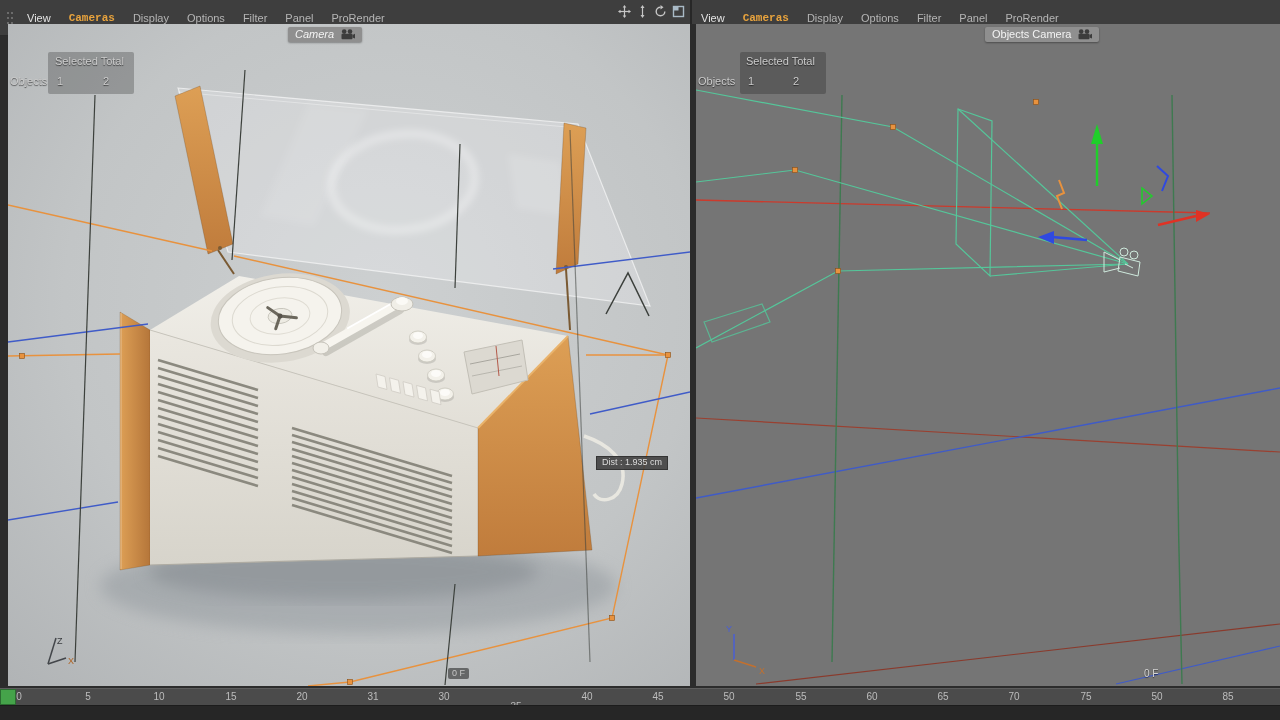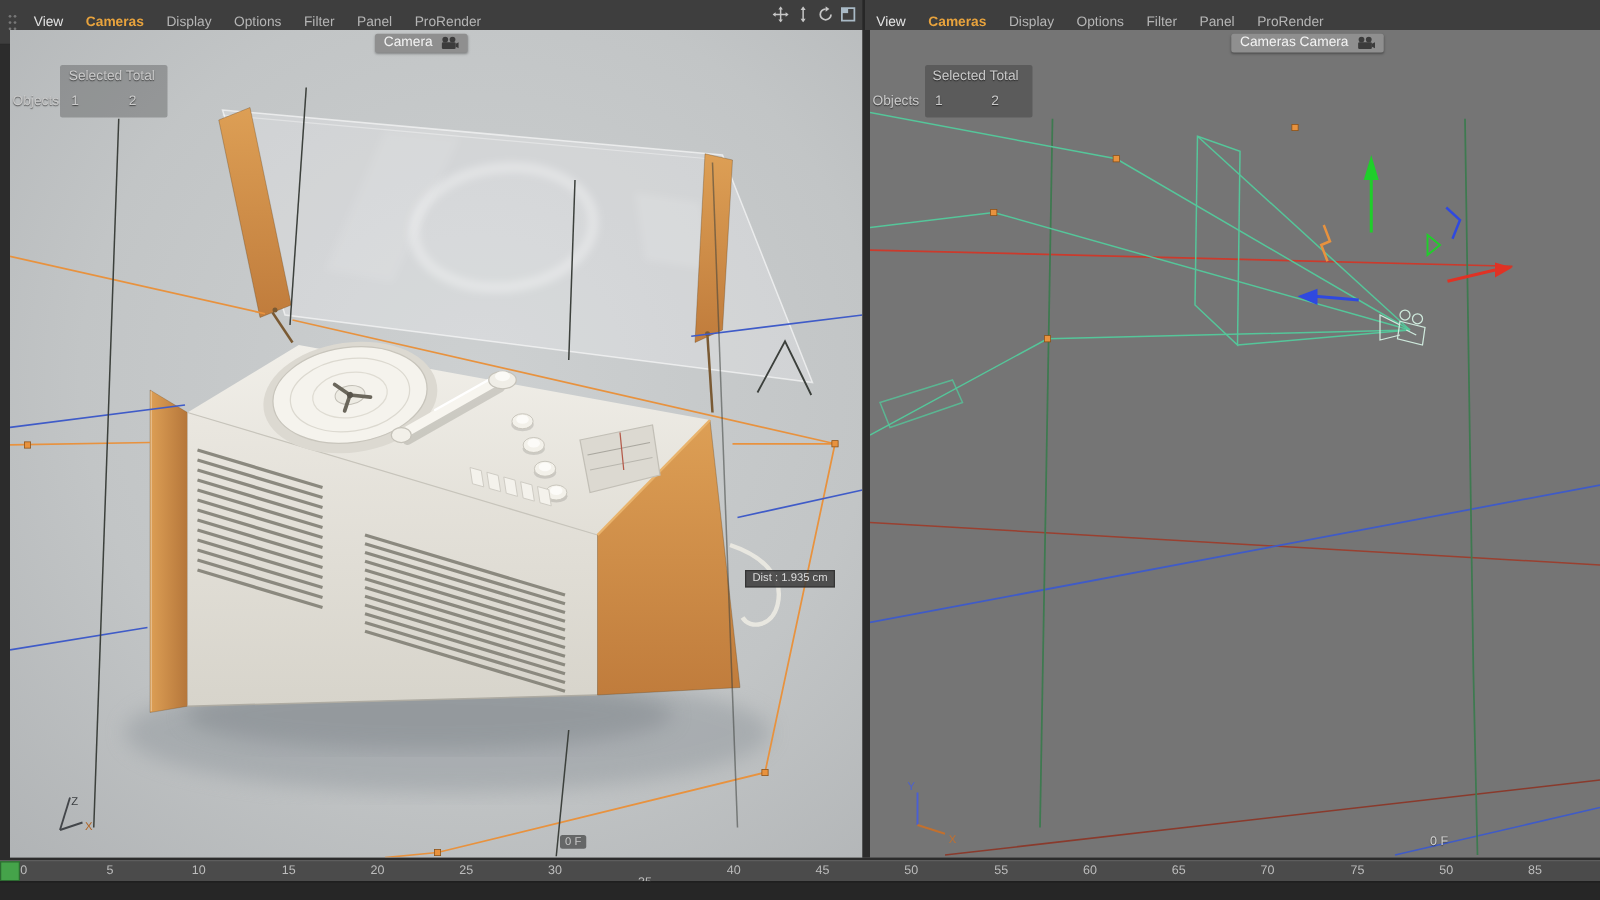--- a/index.html
+++ b/index.html
@@ -6,21 +6,21 @@
   body{width:1280px;height:720px;background:#2c2c2c;position:relative;overflow:hidden;
        font-family:"Liberation Sans",sans-serif;-webkit-font-smoothing:antialiased;}
   
   .menubar{position:absolute;top:0;height:36px;background:#3e3e3e;display:flex;align-items:center;
            font-size:11px;color:#b5b5b5;border-bottom:1px solid #2a2a2a;box-sizing:border-box;}
   .menubar-left{left:0;width:690px;}
   .menubar-right{left:690px;width:590px;border-left:2px solid #272727;}
   .grip{width:16px;height:16px;margin-left:2px;display:flex;align-items:center;justify-content:center;}
   .menu-item{padding:0 9px;cursor:default;white-space:nowrap;}
   .menu-item.mi-first{color:#e4e4e4;}
-  .menu-item.mi-hl{color:#e8a33d;font-weight:bold;}
+  .menu-item.mi-hl{color:#e8a33d;font-weight:bold;font-family:Liberation Mono, monospace;}
   .vpicons{position:absolute;right:5px;top:5px;display:flex;gap:5px;align-items:center;}
   .vpicons svg{display:block;}
   
   .vp{position:absolute;top:24px;height:662px;overflow:hidden;}
   .vp-left{left:8px;width:682px;background:#c2c5c6;}
   .vp-right{left:690px;width:584px;background:#757575;border-left:6px solid #2c2c2c;}
   .vp svg.scene{position:absolute;left:0;top:0;}
   
   .cam-badge{position:absolute;top:3px;display:flex;align-items:center;gap:6px;background:#8f8f8f;
              color:#f3f3f3;font-size:11px;padding:1px 7px 2px 7px;border-radius:2px;
@@ -272,21 +272,21 @@
     </g>
 
     <g>
       <line x1="40" y1="640" x2="48" y2="614" stroke="#43464a" stroke-width="1.5"></line>
       <line x1="40" y1="640" x2="58" y2="634" stroke="#43464a" stroke-width="1.5"></line>
       <text x="49" y="620" font-size="9" fill="#3a3d40">Z</text>
       <text x="60" y="640" font-size="9" fill="#b06424">X</text>
     </g>
   </svg>
 
-  <div class="cam-badge" style="left:292px;">
+  <div class="cam-badge" style="left:280px;font-style:italic;">
     <span>Camera</span>
     <svg width="15" height="11" viewBox="0 0 15 11">
       <g fill="#3c3c3c">
           <circle cx="4.2" cy="2.6" r="2.3"></circle>
           <circle cx="10" cy="2.6" r="2.3"></circle>
       <rect x="1.5" y="4.8" width="11" height="5.4" rx="1"></rect>
           <path d="M12.5,6 L15,4.8 L15,9.6 L12.5,8.4 Z"></path>
         </g>
     </svg>
   </div>
@@ -356,21 +356,21 @@
 
     <g>
       <line x1="38" y1="636" x2="38" y2="610" stroke="#4a5fd4" stroke-width="1.5"></line>
       <line x1="38" y1="636" x2="60" y2="643" stroke="#c2702e" stroke-width="1.5"></line>
       <text x="30" y="608" font-size="9" fill="#4a5fd4">Y</text>
       <text x="63" y="650" font-size="9" fill="#c2702e">X</text>
     </g>
   </svg>
 
   <div class="cam-badge" style="left:289px;">
-    <span>Cameras Camera</span>
+    <span>Objects Camera</span>
     <svg width="15" height="11" viewBox="0 0 15 11">
       <g fill="#3c3c3c">
           <circle cx="4.2" cy="2.6" r="2.3"></circle>
           <circle cx="10" cy="2.6" r="2.3"></circle>
       <rect x="1.5" y="4.8" width="11" height="5.4" rx="1"></rect>
           <path d="M12.5,6 L15,4.8 L15,9.6 L12.5,8.4 Z"></path>
         </g>
     </svg>
   </div>
 
@@ -385,21 +385,21 @@
   <div class="frame-label">0 F</div>
 </div>
 
 <div class="timeline">
   <div class="tl-marker"></div>
   <span class="tl-tick" style="left:19px;">0</span>
   <span class="tl-tick" style="left:88px;">5</span>
   <span class="tl-tick" style="left:159px;">10</span>
   <span class="tl-tick" style="left:231px;">15</span>
   <span class="tl-tick" style="left:302px;">20</span>
-  <span class="tl-tick" style="left:373px;">25</span>
+  <span class="tl-tick" style="left:373px;">31</span>
   <span class="tl-tick" style="left:444px;">30</span>
   <span class="tl-tick" style="left:516px;margin-top:10px;">35</span>
   <span class="tl-tick" style="left:587px;">40</span>
   <span class="tl-tick" style="left:658px;">45</span>
   <span class="tl-tick" style="left:729px;">50</span>
   <span class="tl-tick" style="left:801px;">55</span>
   <span class="tl-tick" style="left:872px;">60</span>
   <span class="tl-tick" style="left:943px;">65</span>
   <span class="tl-tick" style="left:1014px;">70</span>
   <span class="tl-tick" style="left:1086px;">75</span>

